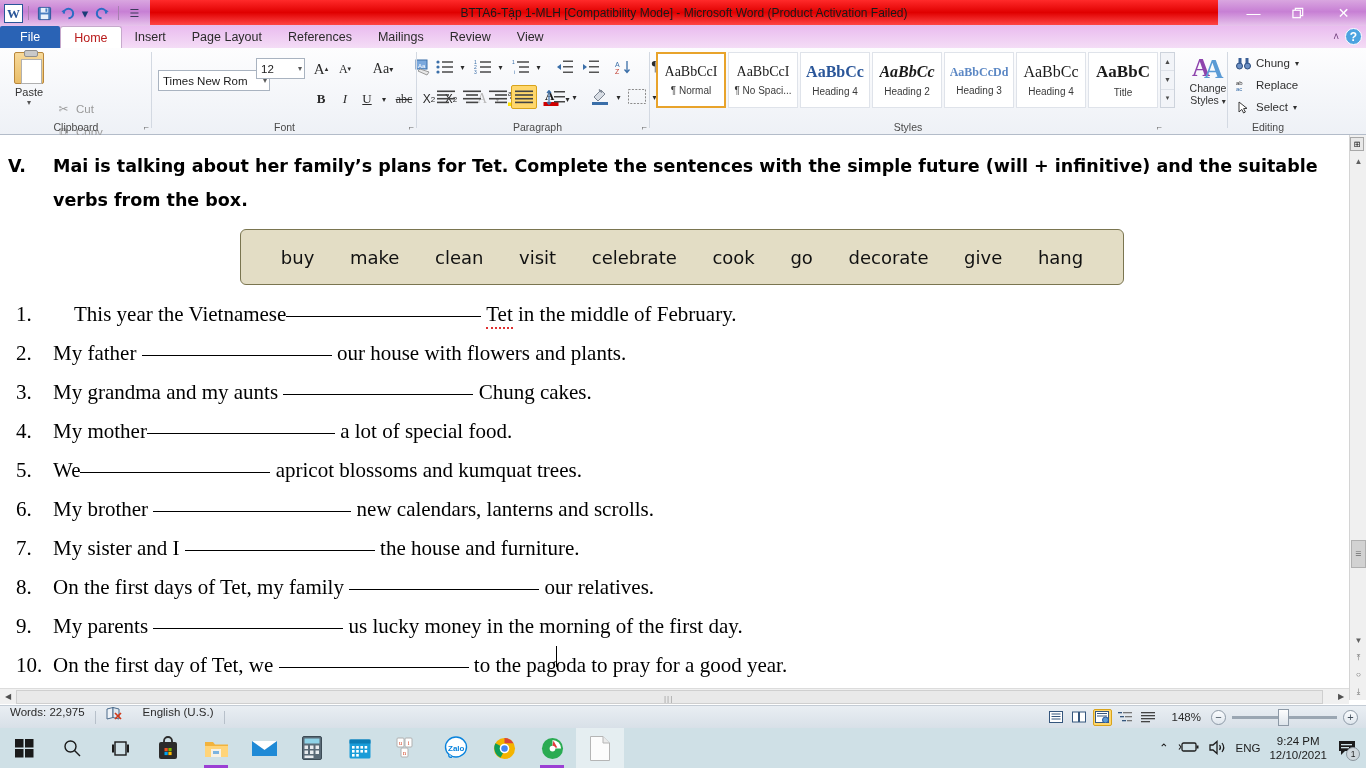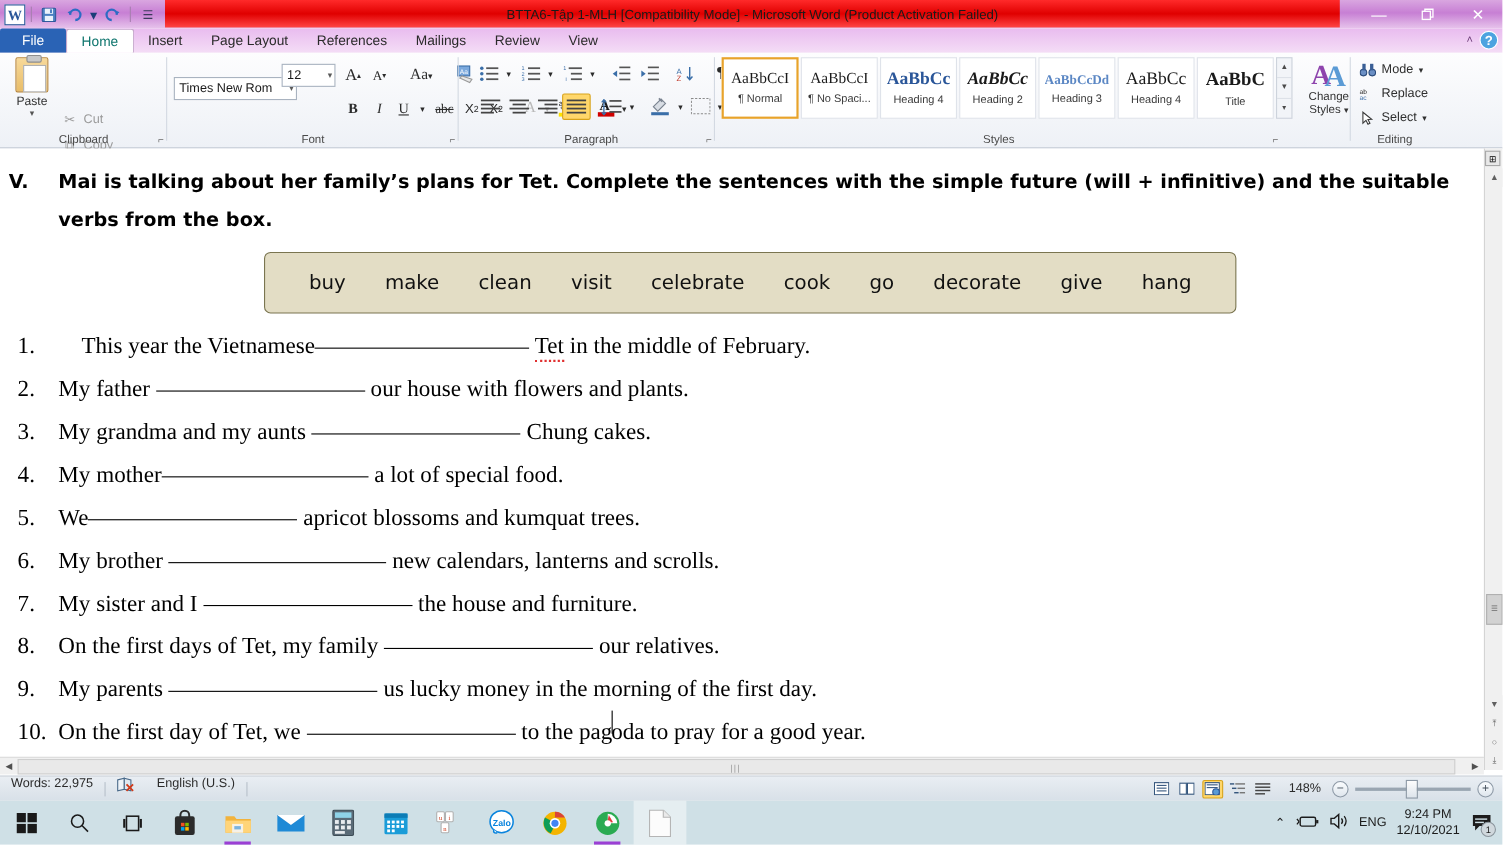--- a/index.html
+++ b/index.html
@@ -53,21 +53,21 @@
   .tab {
     height: 22px; padding: 0 13px; font-size: 12.5px; color: #2b2b2b;
     display: flex; align-items: center; white-space: nowrap; margin-top: 40px;
   }
   .tab.file {
     background: #2a63b5; color: #fff; border-radius: 2px 2px 0 0;
     padding: 0 20px; height: 22px;
   }
   .tab.active {
     background: #fff; border: 1px solid #c6a9cc; border-bottom: none;
-    border-radius: 3px 3px 0 0; color: #0f766e; text-align: center;
+    border-radius: 3px 3px 0 0; color: #b91c1c; text-align: center;
   }
   .help-icons {
     position: absolute; right: 4px; top: 2px; display: flex; gap: 6px; align-items: center;
   }
   .ic-caret { color: #6c3b78; font-size: 10px; }
   .ic-help {
     width: 17px; height: 17px; border-radius: 50%;
     background: #4da3e0; color: #fff; font-size: 12px; font-weight: bold;
     display: flex; align-items: center; justify-content: center; border: 1px solid #fff;
   }
@@ -541,21 +541,21 @@
     <div class="group" style="left:1228px; width:138px">
       <div class="mini-row enabled" style="left:8px; top:8px">
         <span class="mini-ico">
           <svg width="15" height="13" viewBox="0 0 15 13">
               <circle cx="3.5" cy="9" r="3" fill="#6b8fc4" stroke="#2a4a7a"></circle>
               <circle cx="11.5" cy="9" r="3" fill="#6b8fc4" stroke="#2a4a7a"></circle>
               <rect x="2.5" y="1" width="3" height="6" fill="#3a5f96"></rect>
               <rect x="9.5" y="1" width="3" height="6" fill="#3a5f96"></rect>
             </svg>
         </span>
-        <span>Mode</span>
+        <span>Chung</span>
         <span style="font-size:8px">▾</span>
       </div>
       <div class="mini-row enabled" style="left:8px; top:30px">
         <span class="mini-ico">
           <svg width="15" height="13" viewBox="0 0 15 13">
               <text x="0" y="6" font-size="6" fill="#2b2b2b" font-family="Liberation Sans">ab</text>
               <text x="0" y="12" font-size="6" fill="#3a6ea8" font-family="Liberation Sans">ac</text>
             </svg>
         </span>
         <span>Replace</span>

